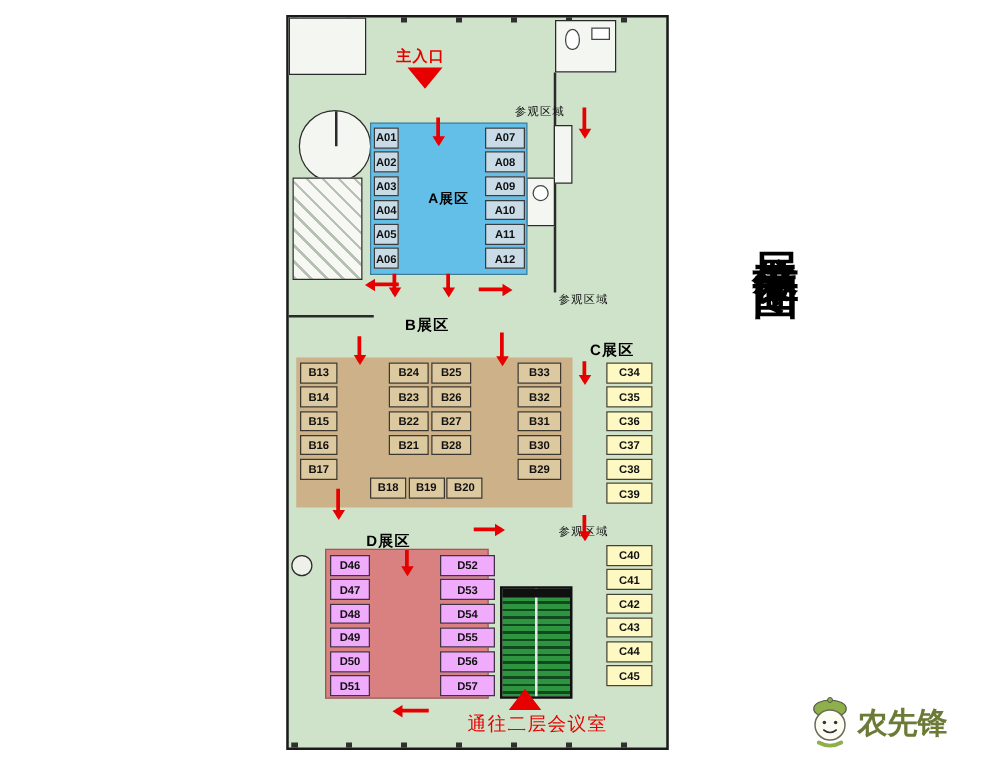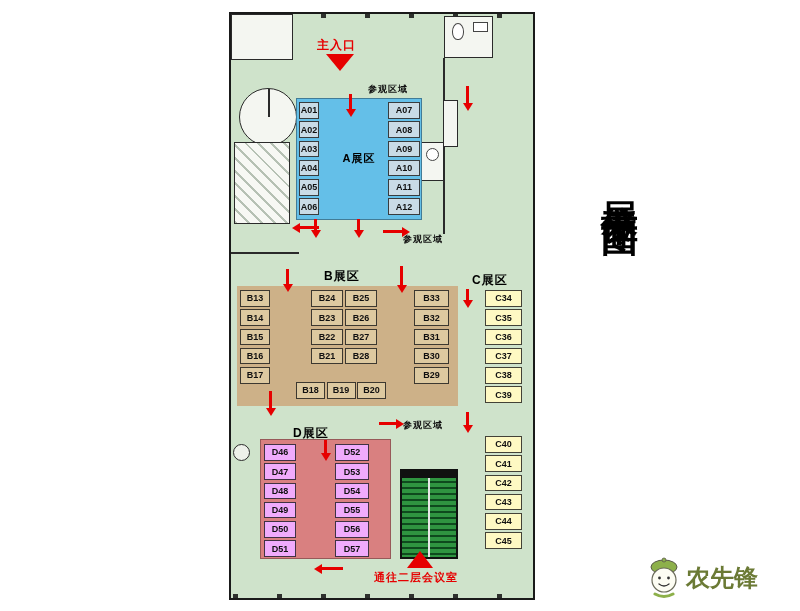--- a/index.html
+++ b/index.html
@@ -61,22 +61,22 @@
   .booth-row .booth { width:29px; }
   .za .booth { background:#c9dbe6; }
   .zb .booth { background:#ddc9a0; }
   .zc .booth { background:#fef9c3; }
   .zd .booth { background:#f0abfc; }
 
   
   .entrance { position:absolute; left:86px; top:23px; color:#e60000;
               font-weight:bold; font-size:12px; letter-spacing:1px; }
   .exit { position:absolute; left:143px; top:556px; color:#e60000;
-          font-weight:bold; font-size:11px; letter-spacing:1px; }
-  .visit { position:absolute; font-size:9px; color:#111; letter-spacing:1px; font-weight:bold; }
+          font-weight:normal; font-size:15px; letter-spacing:1px; }
+  .visit { position:absolute; font-size:9px; color:#111; letter-spacing:1px; font-weight:normal;margin-left:44px; }
 
   
   .ar { position:absolute; background:#e60000; }
   .ar-d { width:3px; }
   .ar-d::after { content:""; position:absolute; left:50%; transform:translateX(-50%); bottom:-8px;
                  width:0; height:0; border:5.5px solid transparent; border-top:8px solid #e60000; }
   .ar-l { height:3px; }
   .ar-l::before { content:""; position:absolute; top:50%; transform:translateY(-50%); left:-8px;
                   width:0; height:0; border:5.5px solid transparent; border-right:8px solid #e60000; }
   .ar-r { height:3px; }
@@ -135,21 +135,21 @@
       </div>
     <div class="booth-col za" style="left:157px;top:88px;width:32px">
         <div class="booth">A07</div>
         <div class="booth">A08</div>
         <div class="booth">A09</div>
         <div class="booth">A10</div>
         <div class="booth">A11</div>
         <div class="booth">A12</div>
       </div>
 
-    <div class="zlabel" style="left:93px;top:254px">B展区</div>
+    <div class="zlabel" style="left:93px;top:238px">B展区</div>
     <div class="booth-col zb" style="left:9px;top:276px;width:30px">
         <div class="booth">B13</div>
         <div class="booth">B14</div>
         <div class="booth">B15</div>
         <div class="booth">B16</div>
         <div class="booth">B17</div>
       </div>
     <div class="booth-grid zb" style="left:80px;top:276px">
         <div class="booth">B24</div>
         <div class="booth">B25</div>
@@ -193,21 +193,21 @@
 
     <div class="zlabel" style="left:62px;top:411px">D展区</div>
     <div class="booth-col zd" style="left:33px;top:430px;width:32px">
         <div class="booth">D46</div>
         <div class="booth">D47</div>
         <div class="booth">D48</div>
         <div class="booth">D49</div>
         <div class="booth">D50</div>
         <div class="booth">D51</div>
       </div>
-    <div class="booth-col zd" style="left:104px;top:430px;width:34px">
+    <div class="booth-col zd" style="left:121px;top:430px;width:44px">
         <div class="booth">D52</div>
         <div class="booth">D53</div>
         <div class="booth">D54</div>
         <div class="booth">D55</div>
         <div class="booth">D56</div>
         <div class="booth">D57</div>
       </div>
 
     <div class="entrance">主入口</div>
     <div class="tri-down" style="left:95px;top:40px"></div>

